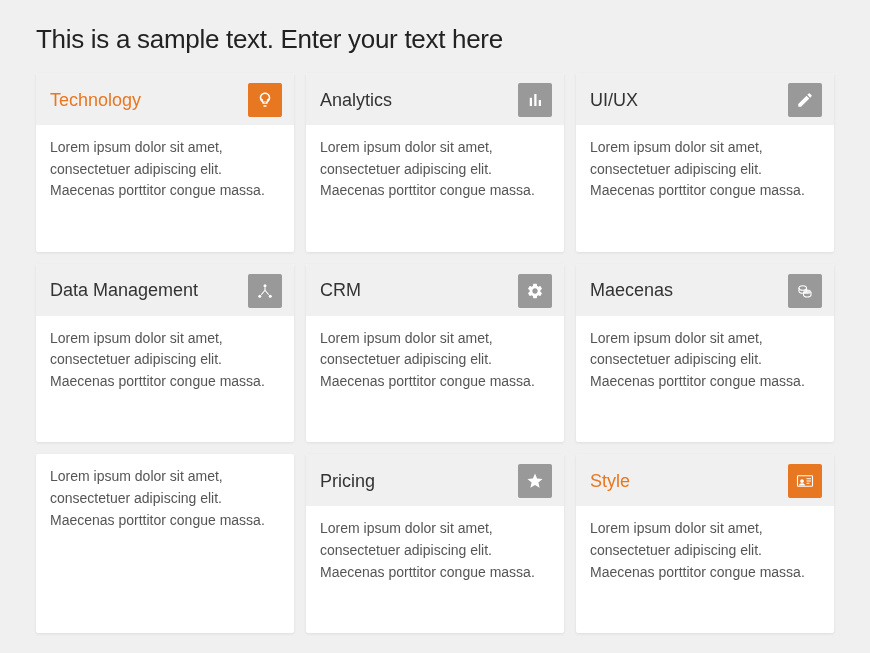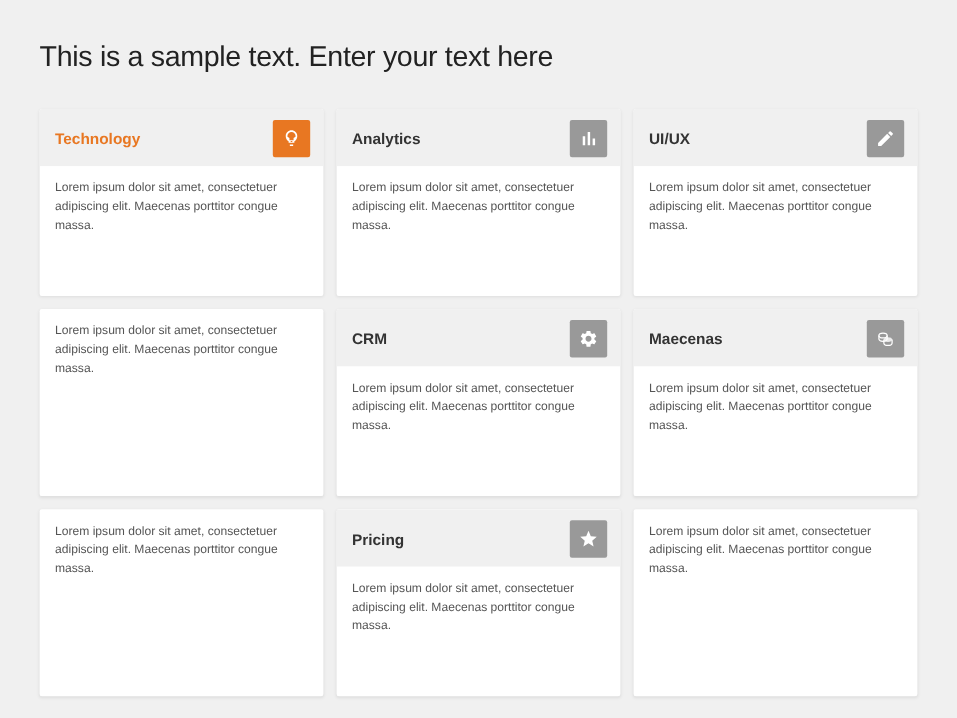--- a/index.html
+++ b/index.html
@@ -12,24 +12,24 @@
       overflow: hidden;
       display: flex;
       align-items: center;
       justify-content: center;
     }
 
     .slide {
       width: 870px;
       height: 653px;
       background: #f0f0f0;
-      padding: 36px 36px 20px 36px;
+      padding: 24px 36px 20px 36px;
       display: flex;
       flex-direction: column;
-      gap: 14px;
+      gap: 0;
     }
 
     .slide-title {
       font-size: 26px;
       font-weight: 400;
       color: #222;
       margin-bottom: 18px;
       letter-spacing: -0.3px;
     }
 
@@ -52,22 +52,22 @@
 
     .card-header {
       display: flex;
       align-items: center;
       justify-content: space-between;
       padding: 10px 12px 8px 14px;
       background: #f0f0f0;
     }
 
     .card-title {
-      font-size: 14px;
-      font-weight: 700;
+      font-size: 18px;
+      font-weight: 400;
       color: #333;
     }
 
     .card-title.orange {
       color: #e87722;
     }
 
     .card-icon {
       width: 34px;
       height: 34px;
@@ -84,21 +84,21 @@
     .card-icon.orange {
       background: #e87722;
     }
 
     .card-body {
       padding: 12px 14px 10px 14px;
       flex: 1;
     }
 
     .card-body p {
-      font-size: 11px;
+      font-size: 14px;
       color: #555;
       line-height: 1.55;
     }
 
     
     .icon-svg {
       width: 18px;
       height: 18px;
       fill: #fff;
     }
@@ -143,20 +143,31 @@
           <svg class="icon-svg" viewBox="0 0 24 24">
               <path d="M3 17.25V21h3.75L17.81 9.94l-3.75-3.75L3 17.25zM20.71 7.04a1 1 0 0 0 0-1.41l-2.34-2.34a1 1 0 0 0-1.41 0l-1.83 1.83 3.75 3.75 1.83-1.83z"></path>
             </svg>
         </div>
       </div>
       <div class="card-body">
         <p>Lorem ipsum dolor sit amet, consectetuer adipiscing elit. Maecenas porttitor congue massa.</p>
       </div>
     </div>
       <div class="card">
+      <div class="card-header">
+        <span class="card-title ">Data Management</span>
+        <div class="card-icon ">
+          <svg class="icon-svg" viewBox="0 0 24 24">
+              <circle cx="12" cy="5" r="2"></circle>
+              <circle cx="5" cy="19" r="2"></circle>
+              <circle cx="19" cy="19" r="2"></circle>
+              <path d="M12 7v4M12 11l-5 6M12 11l5 6" stroke="#fff" stroke-width="1.5" fill="none"></path>
+            </svg>
+        </div>
+      </div>
       <div class="card-body">
         <p>Lorem ipsum dolor sit amet, consectetuer adipiscing elit. Maecenas porttitor congue massa.</p>
       </div>
     </div>
       <div class="card">
       <div class="card-header">
         <span class="card-title ">CRM</span>
         <div class="card-icon ">
           <svg class="icon-svg" viewBox="0 0 24 24">
               <path d="M19.14 12.94c.04-.3.06-.61.06-.94 0-.32-.02-.64-.07-.94l2.03-1.58c.18-.14.23-.41.12-.61l-1.92-3.32c-.12-.22-.37-.29-.59-.22l-2.39.96c-.5-.38-1.03-.7-1.62-.94l-.36-2.54c-.04-.24-.24-.41-.48-.41h-3.84c-.24 0-.43.17-.47.41l-.36 2.54c-.59.24-1.13.57-1.62.94l-2.39-.96c-.22-.08-.47 0-.59.22L2.74 8.87c-.12.21-.08.47.12.61l2.03 1.58c-.05.3-.09.63-.09.94s.02.64.07.94l-2.03 1.58c-.18.14-.23.41-.12.61l1.92 3.32c.12.22.37.29.59.22l2.39-.96c.5.38 1.03.7 1.62.94l.36 2.54c.05.24.24.41.48.41h3.84c.24 0 .44-.17.47-.41l.36-2.54c.59-.24 1.13-.56 1.62-.94l2.39.96c.22.08.47 0 .59-.22l1.92-3.32c.12-.22.07-.47-.12-.61l-2.01-1.58zM12 15.6c-1.98 0-3.6-1.62-3.6-3.6s1.62-3.6 3.6-3.6 3.6 1.62 3.6 3.6-1.62 3.6-3.6 3.6z"></path>
@@ -195,18 +206,31 @@
           <svg class="icon-svg" viewBox="0 0 24 24">
               <path d="M12 17.27L18.18 21l-1.64-7.03L22 9.24l-7.19-.61L12 2 9.19 8.63 2 9.24l5.46 4.73L5.82 21z"></path>
             </svg>
         </div>
       </div>
       <div class="card-body">
         <p>Lorem ipsum dolor sit amet, consectetuer adipiscing elit. Maecenas porttitor congue massa.</p>
       </div>
     </div>
       <div class="card">
+      <div class="card-header">
+        <span class="card-title orange">Style</span>
+        <div class="card-icon orange">
+          <svg class="icon-svg" viewBox="0 0 24 24">
+              <rect x="2" y="5" width="20" height="14" rx="1" stroke="#fff" stroke-width="1.5" fill="none"></rect>
+              <circle cx="8" cy="12" r="2.5" fill="#fff"></circle>
+              <path d="M4 18c0-2 1.79-3 4-3s4 1 4 3" fill="#fff"></path>
+              <line x1="14" y1="9" x2="20" y2="9" stroke="#fff" stroke-width="1.5"></line>
+              <line x1="14" y1="12" x2="20" y2="12" stroke="#fff" stroke-width="1.5"></line>
+              <line x1="14" y1="15" x2="18" y2="15" stroke="#fff" stroke-width="1.5"></line>
+            </svg>
+        </div>
+      </div>
       <div class="card-body">
         <p>Lorem ipsum dolor sit amet, consectetuer adipiscing elit. Maecenas porttitor congue massa.</p>
       </div>
     </div>
     </div>
 </div>
 
 </body></html>

